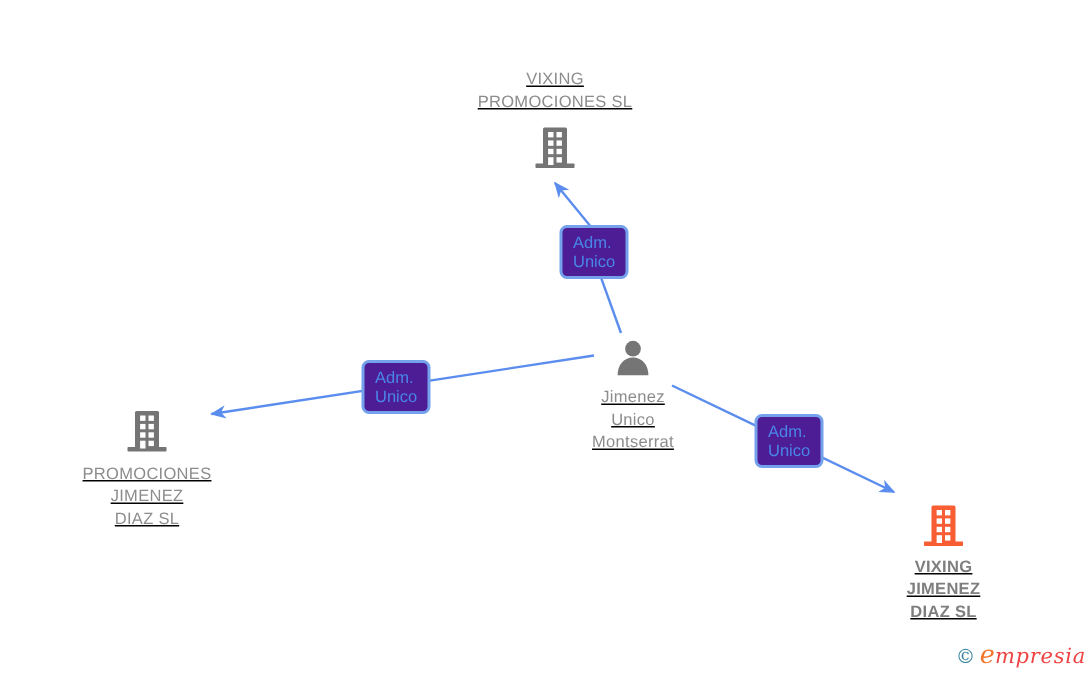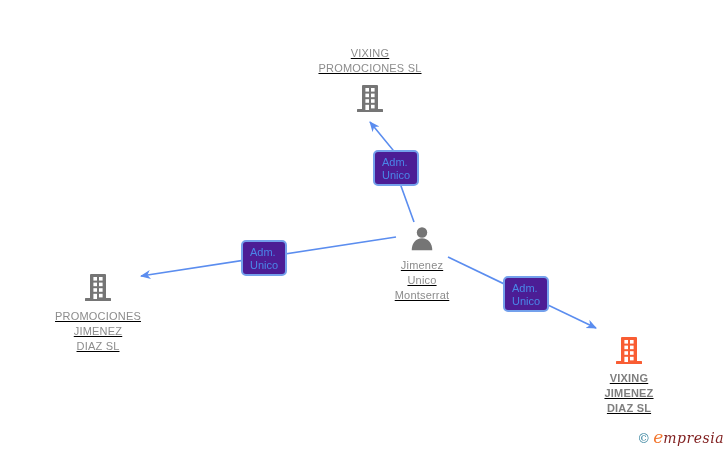--- a/index.html
+++ b/index.html
@@ -26,21 +26,21 @@
     color:#4a86e8;font-size:11px;line-height:13px;text-align:left;
   }
   .edge-label .lbl-line{display:block;}
   .watermark{
     position:absolute;right:4px;bottom:3px;z-index:4;
     font-family:"DejaVu Serif","Liberation Serif",serif;
     font-style:italic;font-size:14px;white-space:nowrap;
   }
   .wm-copy{color:#37839e;font-style:normal;font-size:13px;margin-right:3px;}
   .wm-e{color:#f2762e;font-size:17px;}
-  .wm-rest{color:#7f1d1d;font-size:14px;letter-spacing:.5px;}
+  .wm-rest{color:#ef4444;font-size:14px;letter-spacing:.5px;}
 </style>
 </head>
 <body>
 
 <div id="canvas">
 
   <svg class="edge-layer" width="728" height="450" viewBox="0 0 728 450">
     <defs>
       <marker id="arrow" markerUnits="userSpaceOnUse" markerWidth="12" markerHeight="10" refX="9.5" refY="4.5" orient="auto">
         <path d="M0,0 L10.5,4.5 L0,9 L3,4.5 Z" fill="#5b8def"></path>

